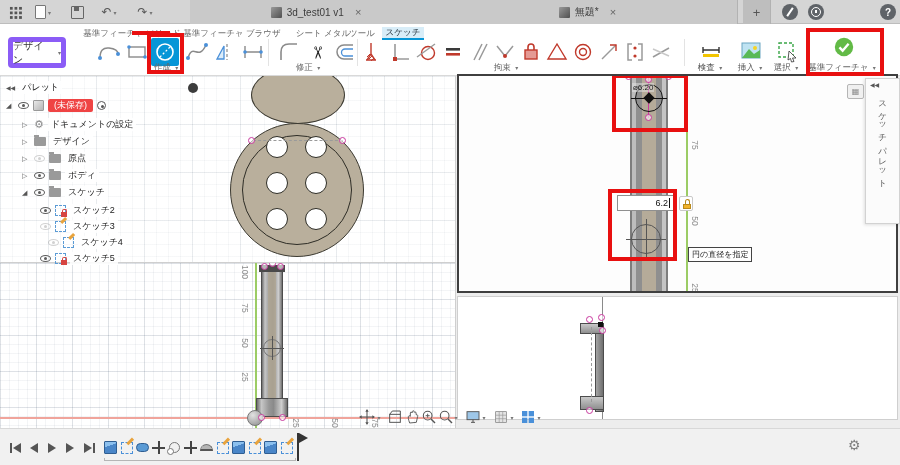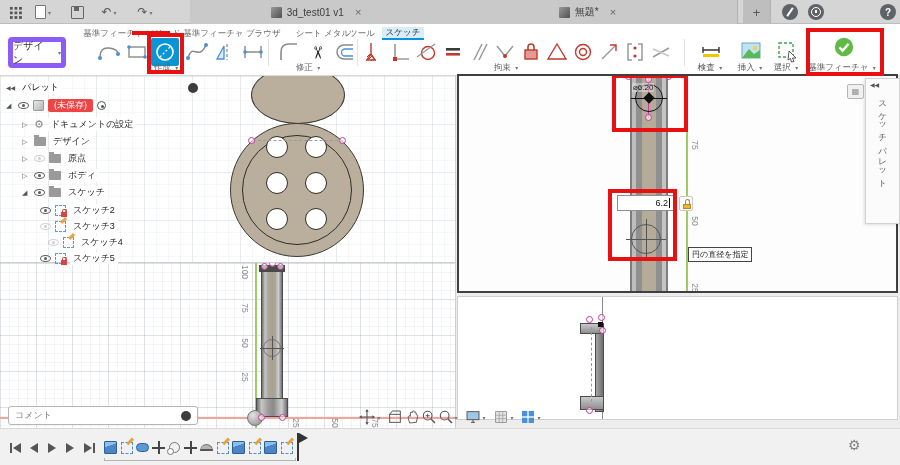--- a/index.html
+++ b/index.html
@@ -552,24 +552,20 @@
         <rect x="3" y="3" width="8" height="8" fill="#4a90d9"></rect>
         <rect x="13" y="3" width="8" height="8" fill="#4a90d9"></rect>
         <rect x="3" y="13" width="8" height="8" fill="#4a90d9"></rect>
         <rect x="13" y="13" width="8" height="8" fill="#4a90d9"></rect>
       </svg>
     </div>
   <div class="navic" style="left:535px;width:8px;font-size:6px;color:#777">
       <span>▾</span>
     </div>
 
-  <div class="commentbar">
-    <span>コメント</span>
-    <span style="margin-left:auto" class="dot-ic"></span>
-  </div>
 
   <div class="timeline">
     <div class="pb" style="left:10px">
         <span class="pbar"></span>
         <span class="tri-l"></span>
       </div>
     <div class="pb" style="left:30px">
         <span class="tri-l"></span>
       </div>
     <div class="pb" style="left:48px">

